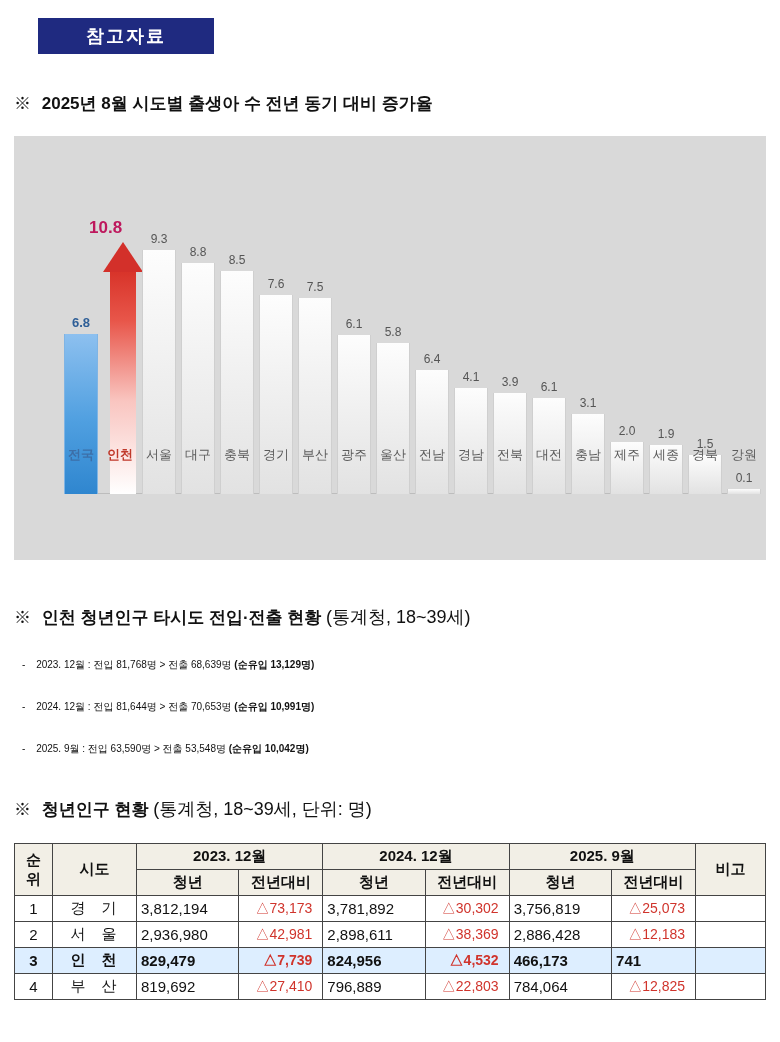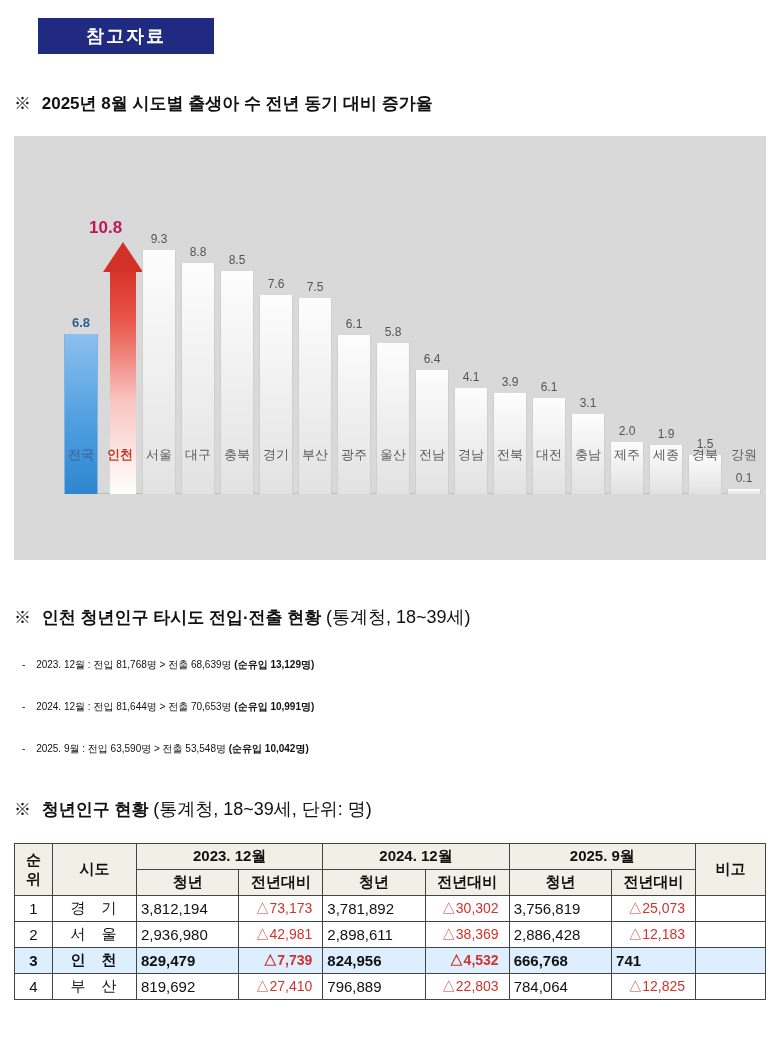--- a/index.html
+++ b/index.html
@@ -363,21 +363,21 @@
         <td class="delta">△12,183</td>
         <td></td>
       </tr>
       <tr class="hl">
         <td>3</td>
         <td class="sido-cell">인 천</td>
         <td class="num">829,479</td>
         <td class="delta">△7,739</td>
         <td class="num">824,956</td>
         <td class="delta">△4,532</td>
-        <td class="num">666,768</td>
+        <td class="num">466,173</td>
         <td class="num">741</td>
         <td></td>
       </tr>
       <tr>
         <td>4</td>
         <td class="sido-cell">부 산</td>
         <td class="num">819,692</td>
         <td class="delta">△27,410</td>
         <td class="num">796,889</td>
         <td class="delta">△22,803</td>

